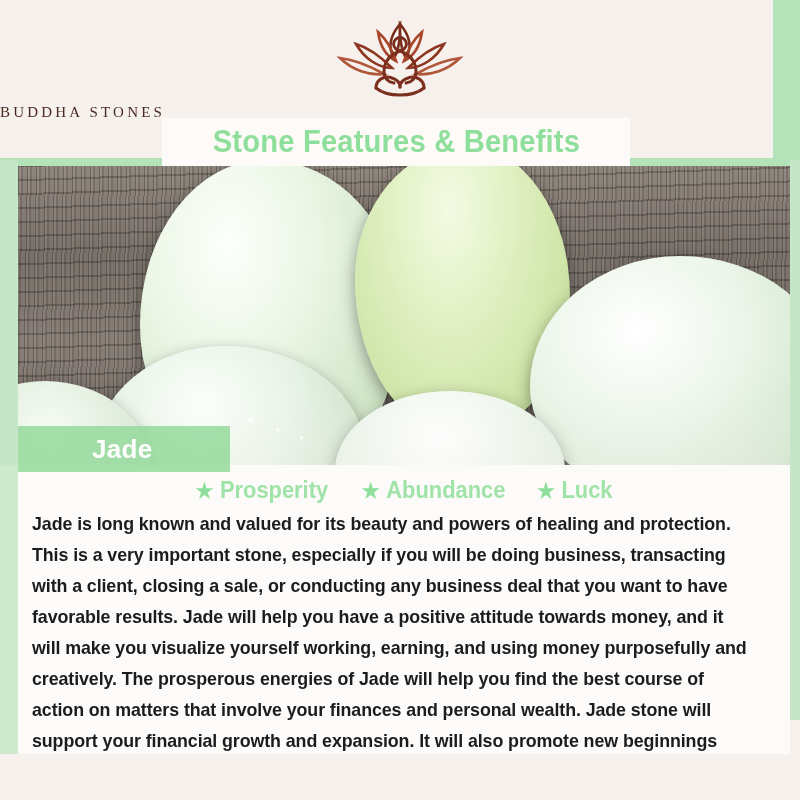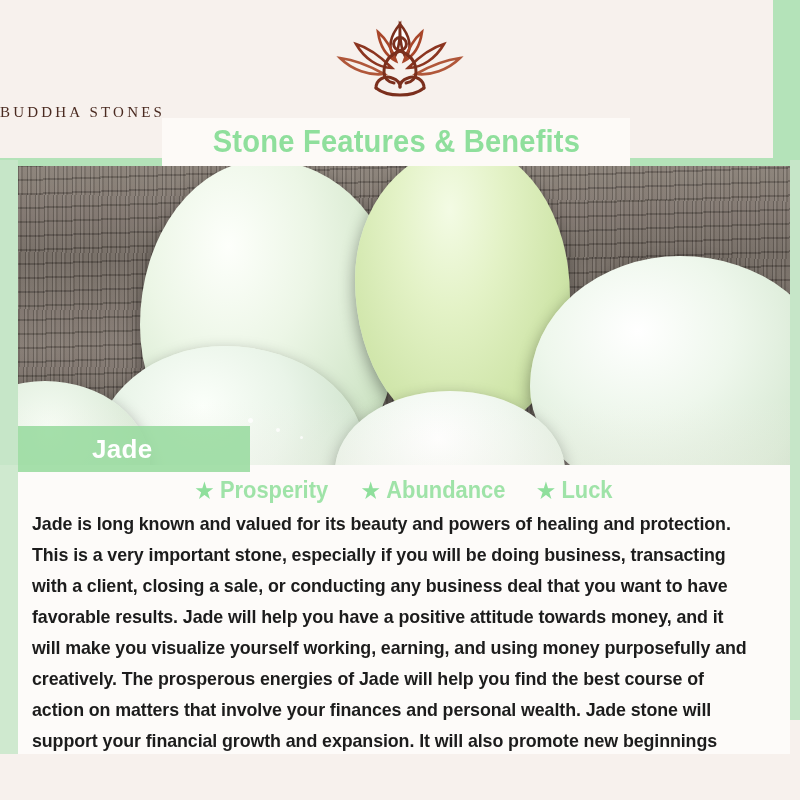--- a/index.html
+++ b/index.html
@@ -128,21 +128,21 @@
   .sp { position:absolute; border-radius:50%; background:rgba(255,255,255,.85); }
 
   .photo-veil {
     position:absolute; inset:0;
     background:linear-gradient(180deg, rgba(255,255,255,0) 78%, rgba(247,241,237,.25) 100%);
   }
 
   
   .jade-tag {
     position:absolute; left:18px; top:426px;
-    width:232px; height:46px;
+    width:212px; height:46px;
     background:rgba(150,218,157,0.86);
     z-index:7;
     display:flex; align-items:center;
   }
   .jade-label {
     color:#ffffff;
     font-size:26px;
     font-weight:bold;
     letter-spacing:0.3px;
     margin-left:74px;

